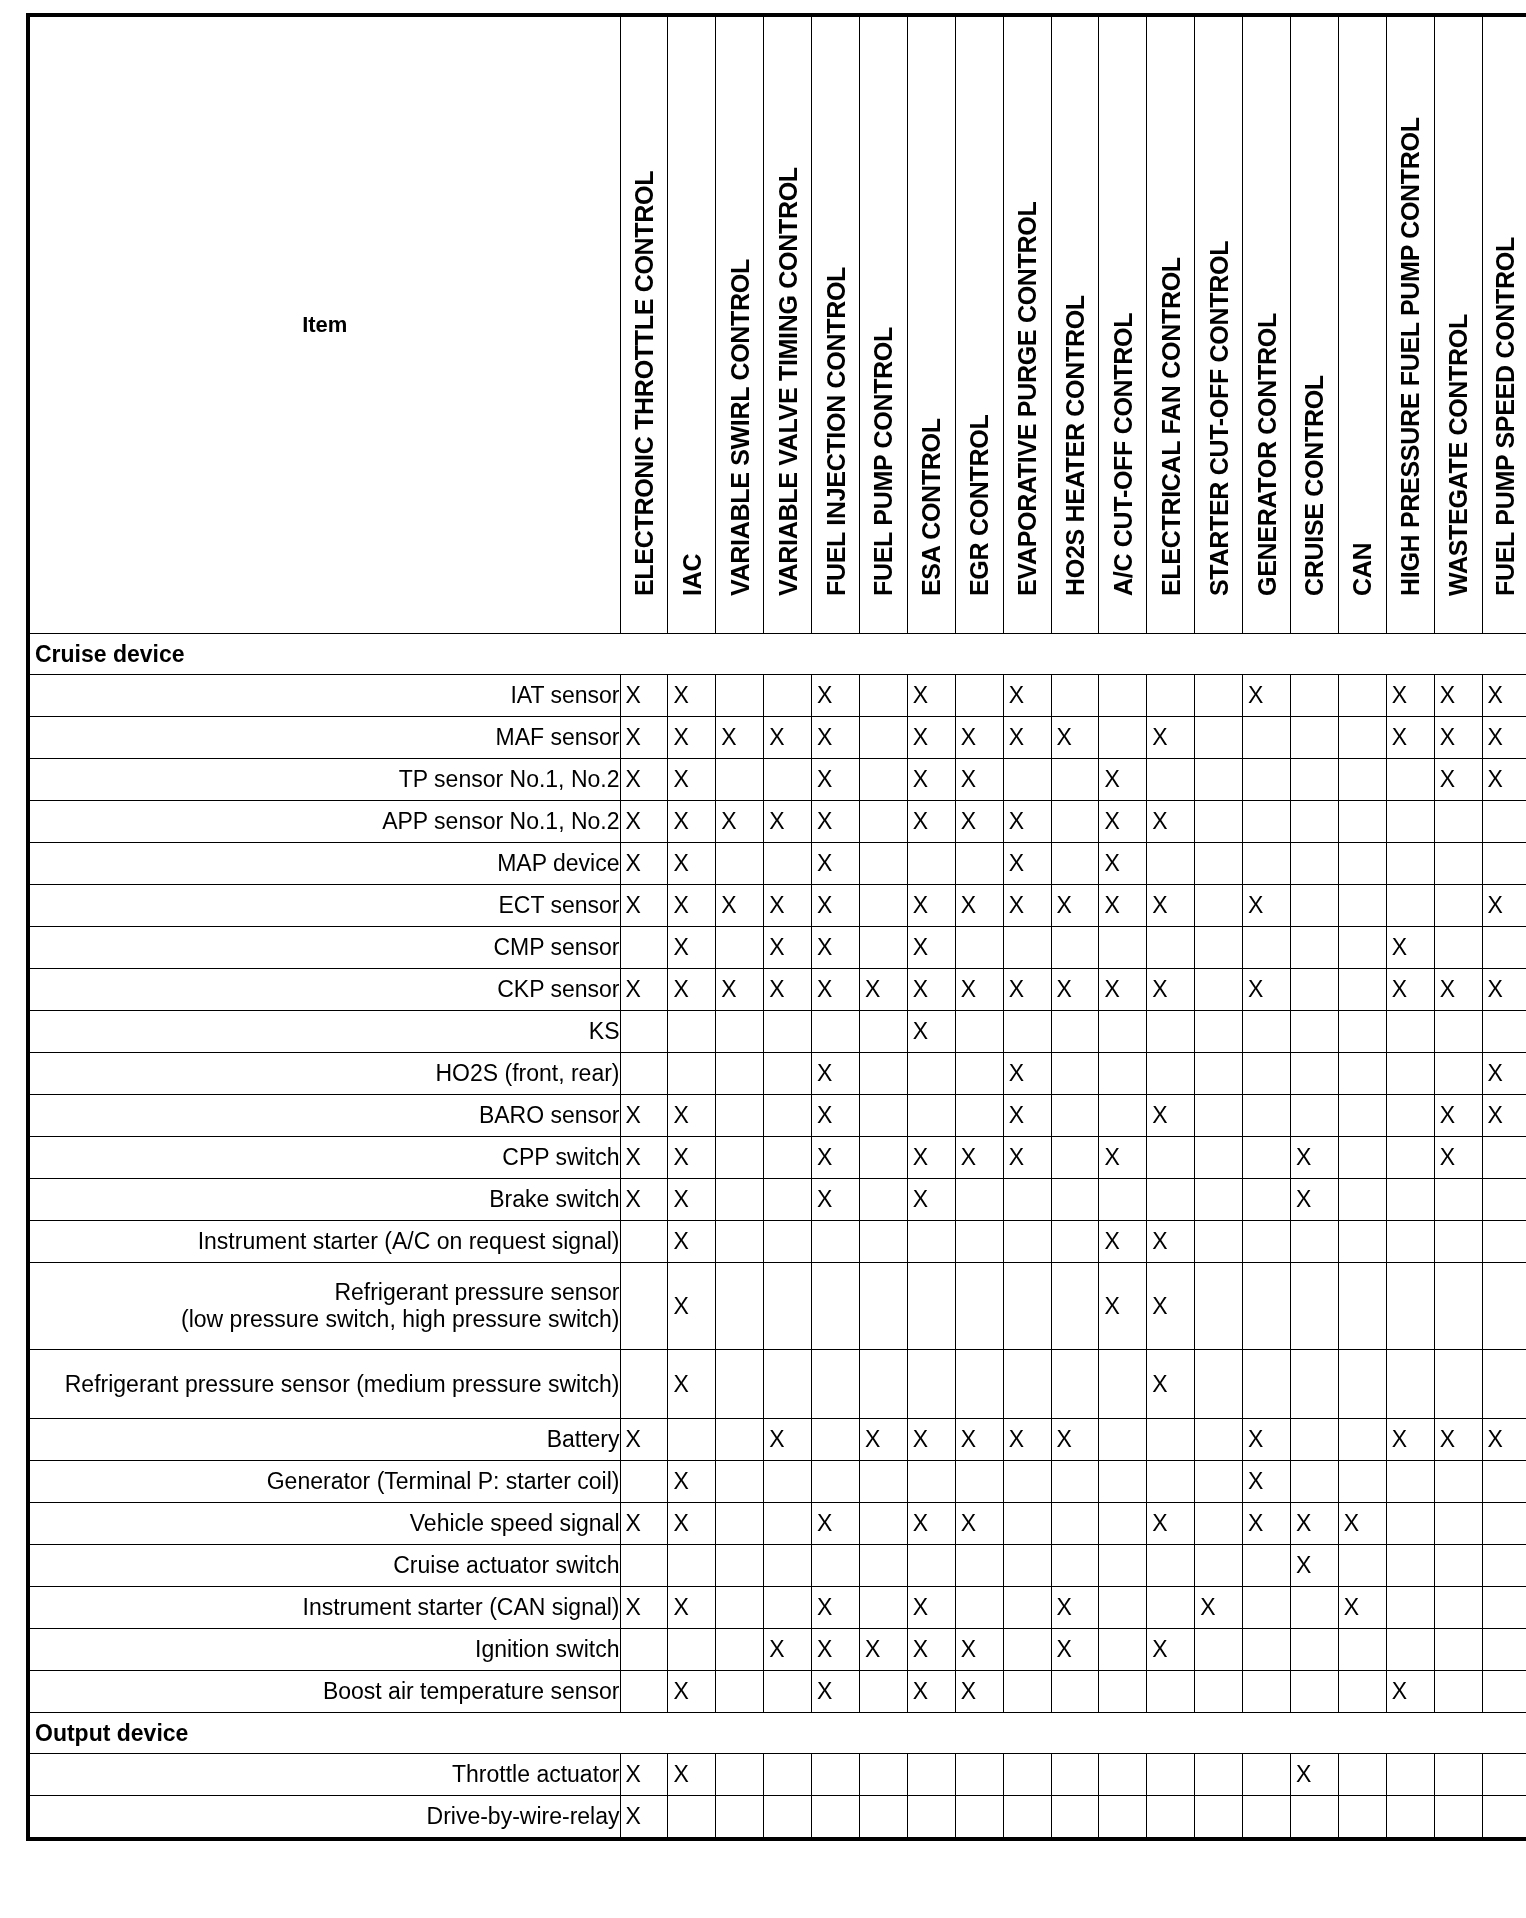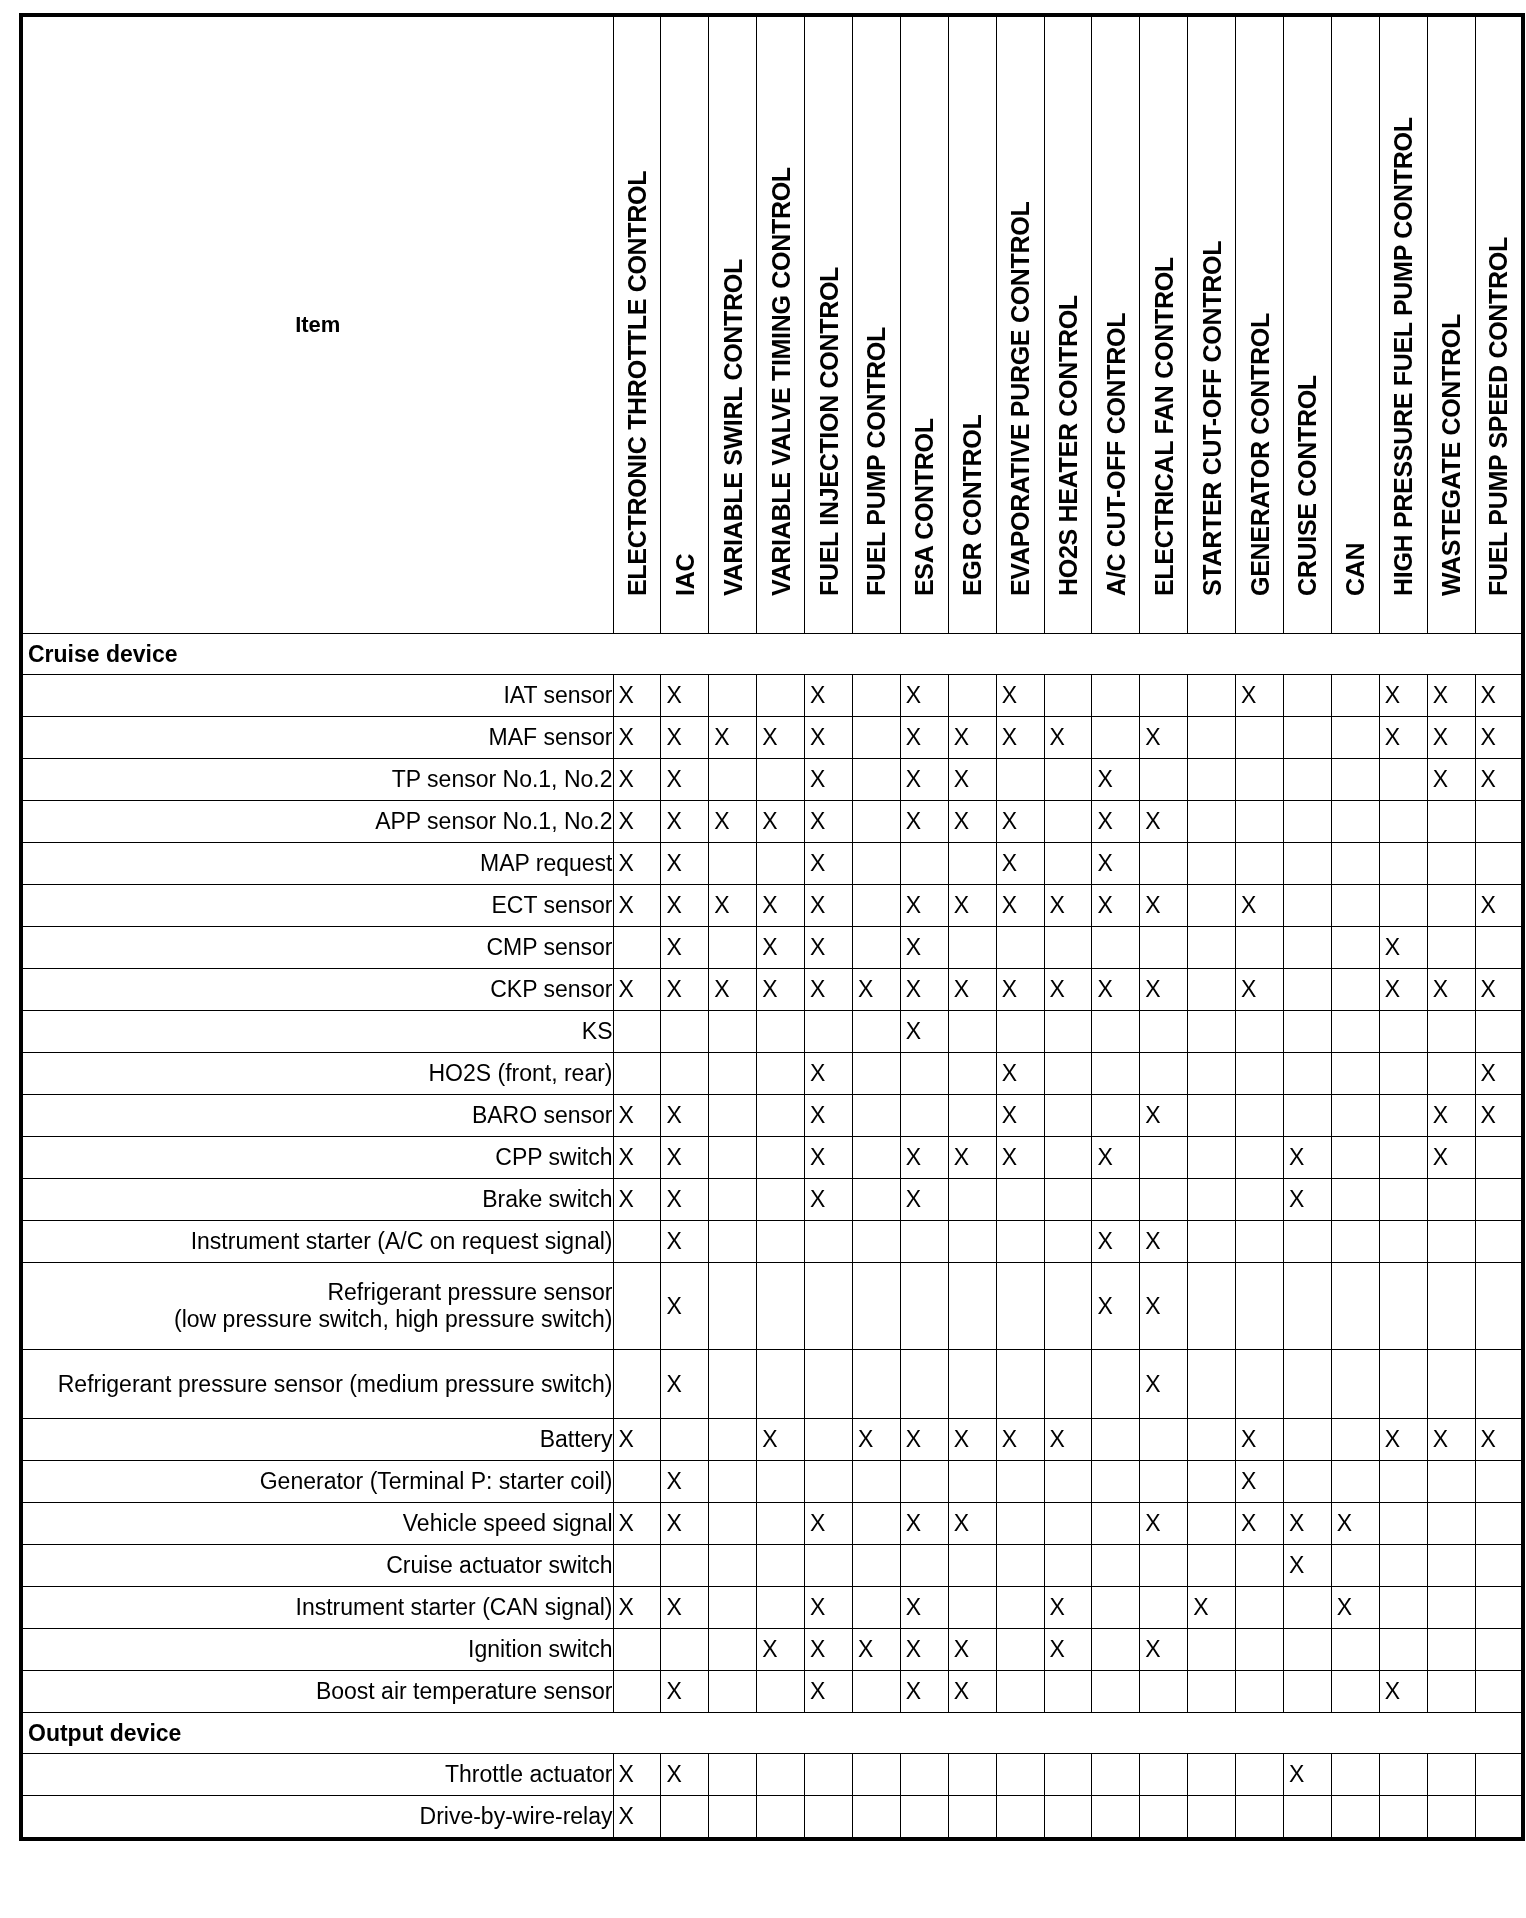--- a/index.html
+++ b/index.html
@@ -1,17 +1,17 @@
 <!DOCTYPE html>
 <html><head>
 <meta charset="utf-8">
 <style>
   html, body { margin: 0; padding: 0; background: #ffffff; }
   body { width: 1526px; height: 1918px; position: relative; font-family: "Liberation Sans", sans-serif; color: #000; }
-  .wrap { position: absolute; left: 19px; top: 13px; width: 1374px; }
+  .wrap { position: absolute; left: 26px; top: 13px; width: 1374px; }
   table { border-collapse: collapse; width: 1502px; table-layout: fixed; border: 4px solid #000; }
   td, th { border: 1px solid #000; padding: 0; }
   col.item-col { width: 592px; }
   col.ctrl-col { width: 47.9px; }
   th.item-head { height: 616px; font-weight: bold; font-size: 22px; text-align: center; vertical-align: middle; }
   th.ctrl-head { height: 616px; vertical-align: bottom; position: relative; }
   th.ctrl-head .vlabel { position: absolute; left: 50%; bottom: 8px; transform-origin: 0 0; transform: rotate(-90deg) translate(0, -50%); white-space: nowrap; font-size: 25px; font-weight: bold; letter-spacing: -0.3px; }
   td.section { font-weight: bold; font-size: 23px; height: 40px; padding-left: 5px; border-left: none; border-right: none; }
   tr.section-row td { border-bottom: 1px solid #000; }
   td.label { font-size: 23px; padding-left: 5px; height: 41px; line-height: 27px; text-align: right; }
@@ -195,21 +195,21 @@
           <td class="mark">X</td>
           <td class="mark"></td>
           <td class="mark"></td>
           <td class="mark"></td>
           <td class="mark"></td>
           <td class="mark"></td>
           <td class="mark"></td>
           <td class="mark"></td>
         </tr>
         <tr>
-          <td class="label">MAP request</td>
+          <td class="label">MAP device</td>
           <td class="mark">X</td>
           <td class="mark">X</td>
           <td class="mark"></td>
           <td class="mark"></td>
           <td class="mark">X</td>
           <td class="mark"></td>
           <td class="mark"></td>
           <td class="mark"></td>
           <td class="mark">X</td>
           <td class="mark"></td>

